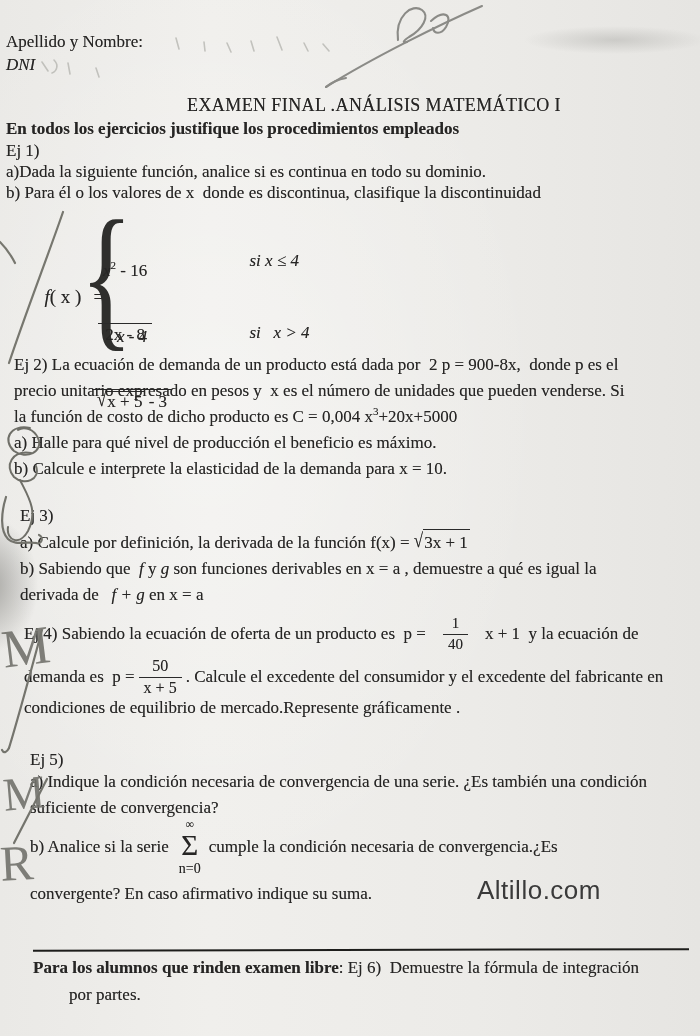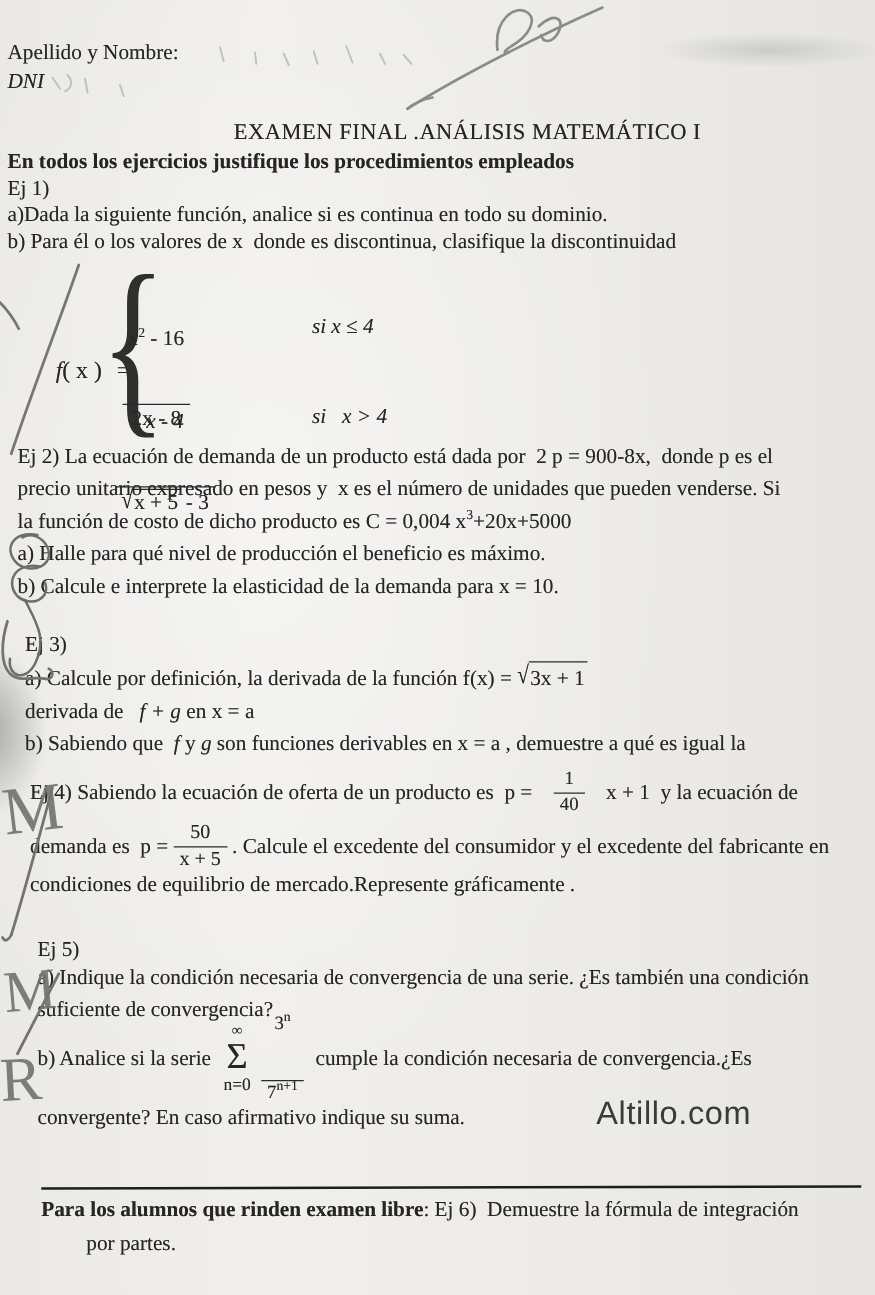--- a/index.html
+++ b/index.html
@@ -80,22 +80,22 @@
     <div class="line txt">Ej 2) La ecuación de demanda de un producto está dada por  2 p = 900-8x,  donde p es el</div>
     <div class="line txt">precio unitario expresado en pesos y  x es el número de unidades que pueden venderse. Si</div>
     <div class="line txt"><span>la función de costo de dicho producto es C = 0,004 x</span><sup>3</sup><span>+20x+5000</span></div>
     <div class="line txt">a) Halle para qué nivel de producción el beneficio es máximo.</div>
     <div class="line txt">b) Calcule e interprete la elasticidad de la demanda para x = 10.</div>
   </div>
 
   <div class="abs para" style="left:20px;top:503px;">
     <div class="line txt">Ej 3)</div>
     <div class="line txt"><span>a) Calcule por definición, la derivada de la función f(x) = </span><span class="sqrt"><span class="rad">√</span><span class="radicand">3x + 1</span></span></div>
+    <div class="line txt"><span>b) Sabiendo que  </span><span class="it">f</span><span> y </span><span class="it">g</span><span> son funciones derivables en x = a , demuestre a qué es igual la</span></div>
     <div class="line txt"><span>derivada de   </span><span class="it">f + g</span><span> en x = a</span></div>
-    <div class="line txt"><span>b) Sabiendo que  </span><span class="it">f</span><span> y </span><span class="it">g</span><span> son funciones derivables en x = a , demuestre a qué es igual la</span></div>
   </div>
 
   <div class="abs mathrow txt" style="left:24px;top:612px;height:44px;gap:12px;">
     <span class="line">Ej 4) Sabiendo la ecuación de oferta de un producto es  p =</span>
     <span class="frac" style="font-size:15px;margin:0 5px;"><span class="num">1</span><span class="den">40</span></span>
     <span class="line">x + 1  y la ecuación de</span>
   </div>
   <div class="abs mathrow txt" style="left:24px;top:654px;height:46px;">
     <span class="line">demanda es  p =</span>
     <span class="frac" style="font-size:16px;margin:0 4px;"><span class="num">50</span><span class="den">x + 5</span></span>
@@ -106,24 +106,20 @@
   <div class="abs line txt" style="left:30px;top:750px;">Ej 5)</div>
   <div class="abs line txt" style="left:30px;top:772px;">a) Indique la condición necesaria de convergencia de una serie. ¿Es también una condición</div>
   <div class="abs line txt" style="left:30px;top:798px;">suficiente de convergencia?</div>
 
   <div class="abs mathrow txt" style="left:30px;top:815px;height:64px;">
     <span class="line">b) Analice si la serie</span>
     <span class="bigsum">
       <span class="inf">∞</span>
       <span class="sig">Σ</span>
       <span class="sub">n=0</span>
-    </span>
-    <span class="frac sfrac">
-      <span class="num"><span>3</span><sup>n</sup></span>
-      <span class="den"><span>7</span><sup>n+1</sup></span>
     </span>
     <span class="line">cumple la condición necesaria de convergencia.¿Es</span>
   </div>
   <div class="abs line txt" style="left:30px;top:884px;">convergente? En caso afirmativo indique su suma.</div>
 
   <div class="abs watermark" style="left:477px;top:875px;">Altillo.com</div>
 
   <div class="abs divider" style="left:33px;top:949px;width:656px;"></div>
   <div class="abs line txt" style="left:33px;top:958px;"><span class="b">Para los alumnos que rinden examen libre</span><span>: Ej 6)  Demuestre la fórmula de integración</span></div>
   <div class="abs line txt" style="left:33px;top:985px;margin-left:36px;">por partes.</div>

